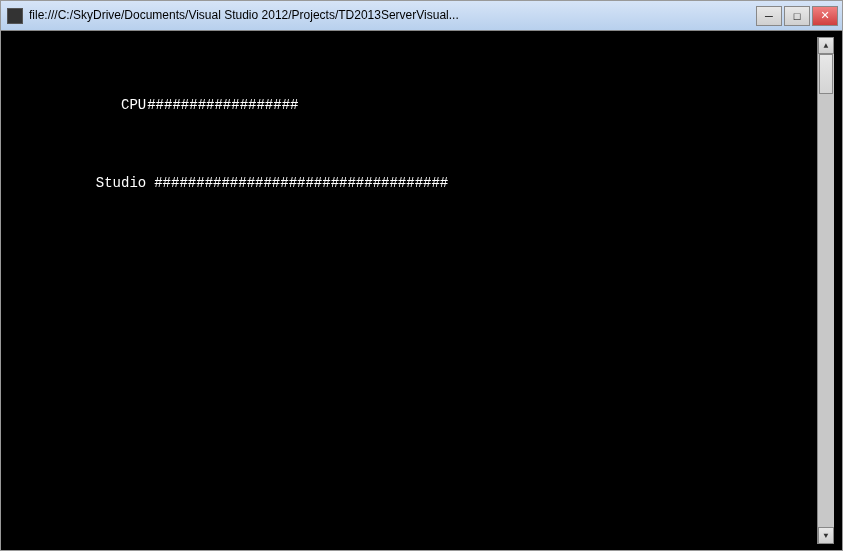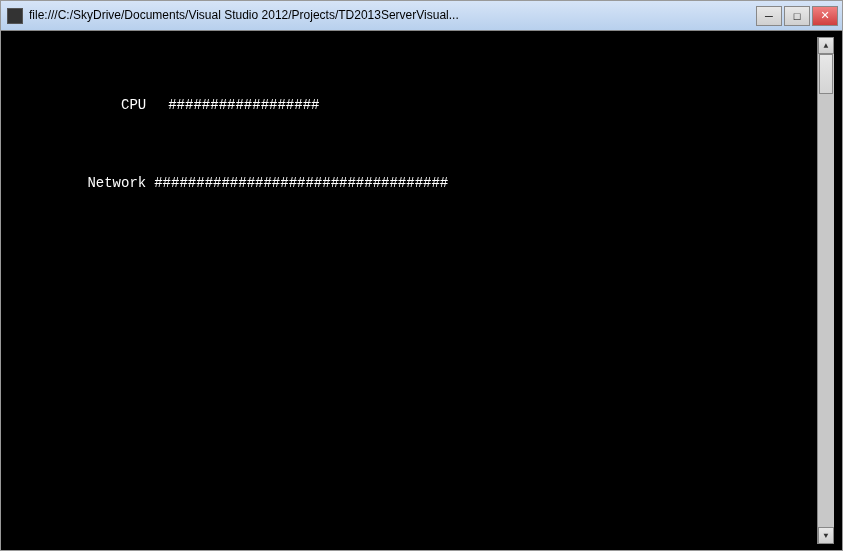--- a/index.html
+++ b/index.html
@@ -159,25 +159,25 @@
       <div class="title-btn">□</div>
       <div class="title-btn close-btn">✕</div>
     </div>
   </div>
 
   <div class="console-area">
     <div class="console-content">
       <div class="console-line">&nbsp;</div>
       <div class="console-line">&nbsp;</div>
       <div class="console-line">
-        <span style="display:inline-block; width:70px; text-align:right; margin-right:22px;">CPU</span><span>##################</span>
+        <span style="display:inline-block; width:70px; text-align:right; margin-right:1px;">CPU</span><span>##################</span>
       </div>
       <div class="console-line">&nbsp;</div>
       <div class="console-line">
-        <span style="display:inline-block; width:70px; text-align:right; margin-right:8px;">Network</span><span>###################################</span>
+        <span style="display:inline-block; width:70px; text-align:right; margin-right:8px;">Studio</span><span>###################################</span>
       </div>
     </div>
 
     <div class="scrollbar">
       <div class="scrollbar-btn">▲</div>
       <div class="scrollbar-track">
         <div class="scrollbar-thumb"></div>
       </div>
       <div class="scrollbar-btn">▼</div>
     </div>

